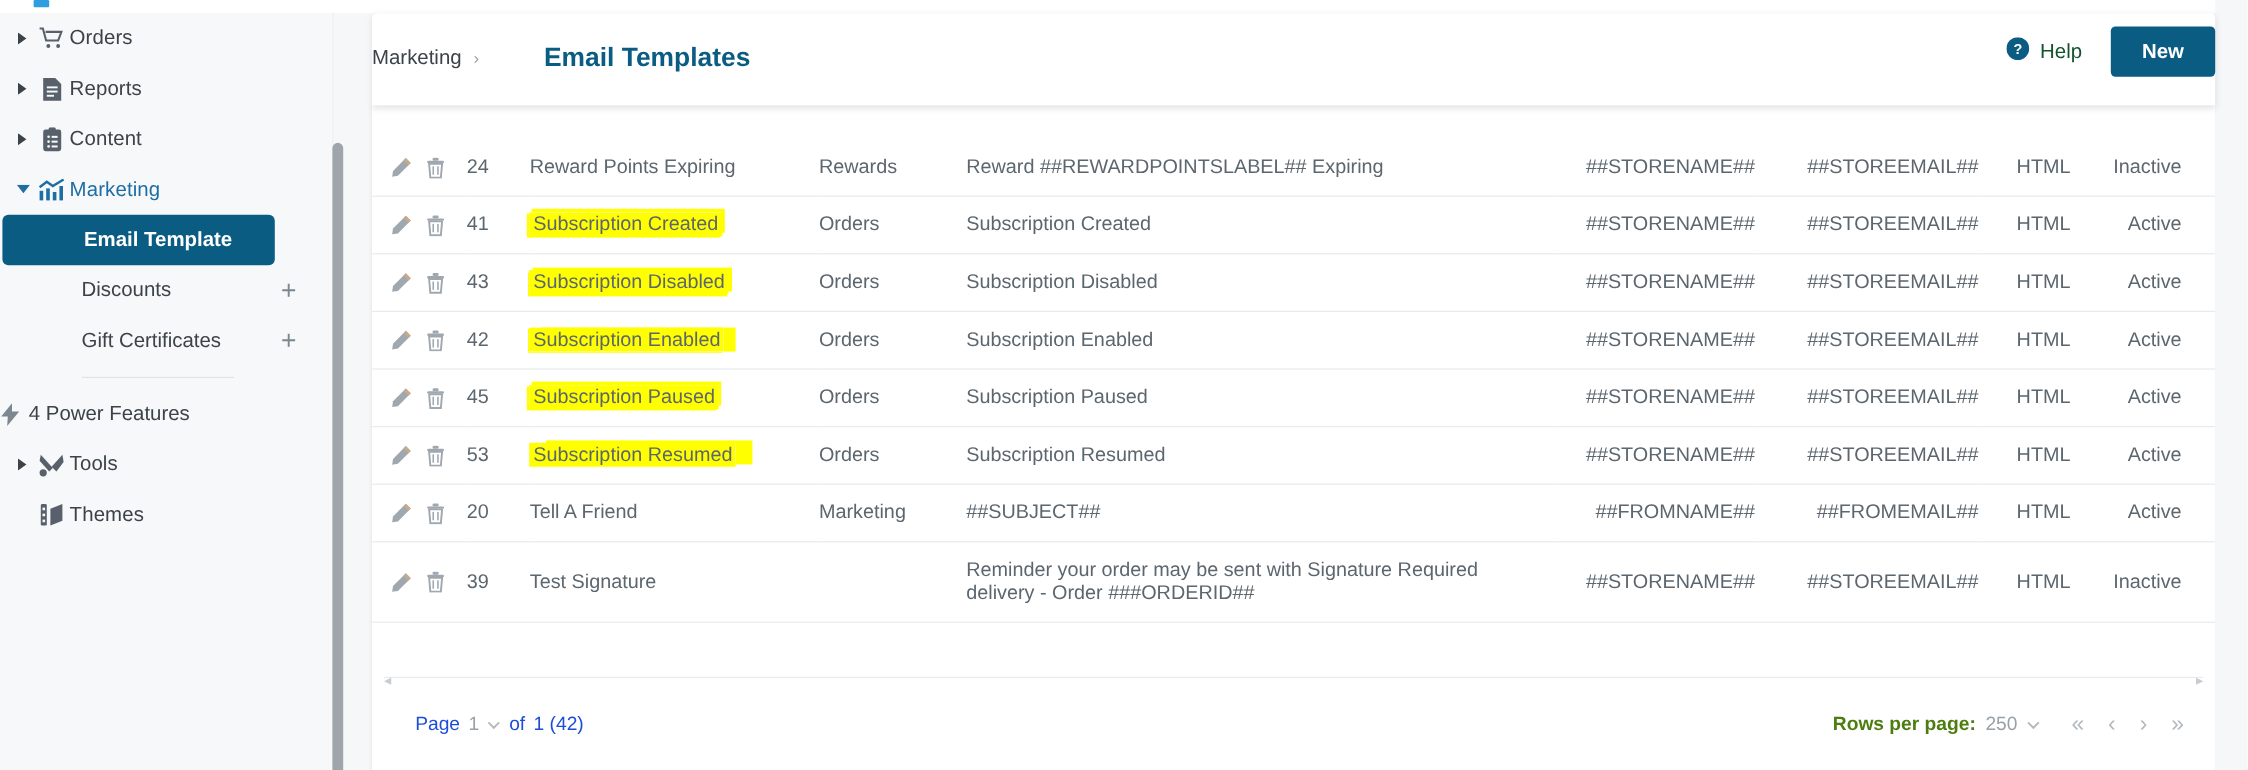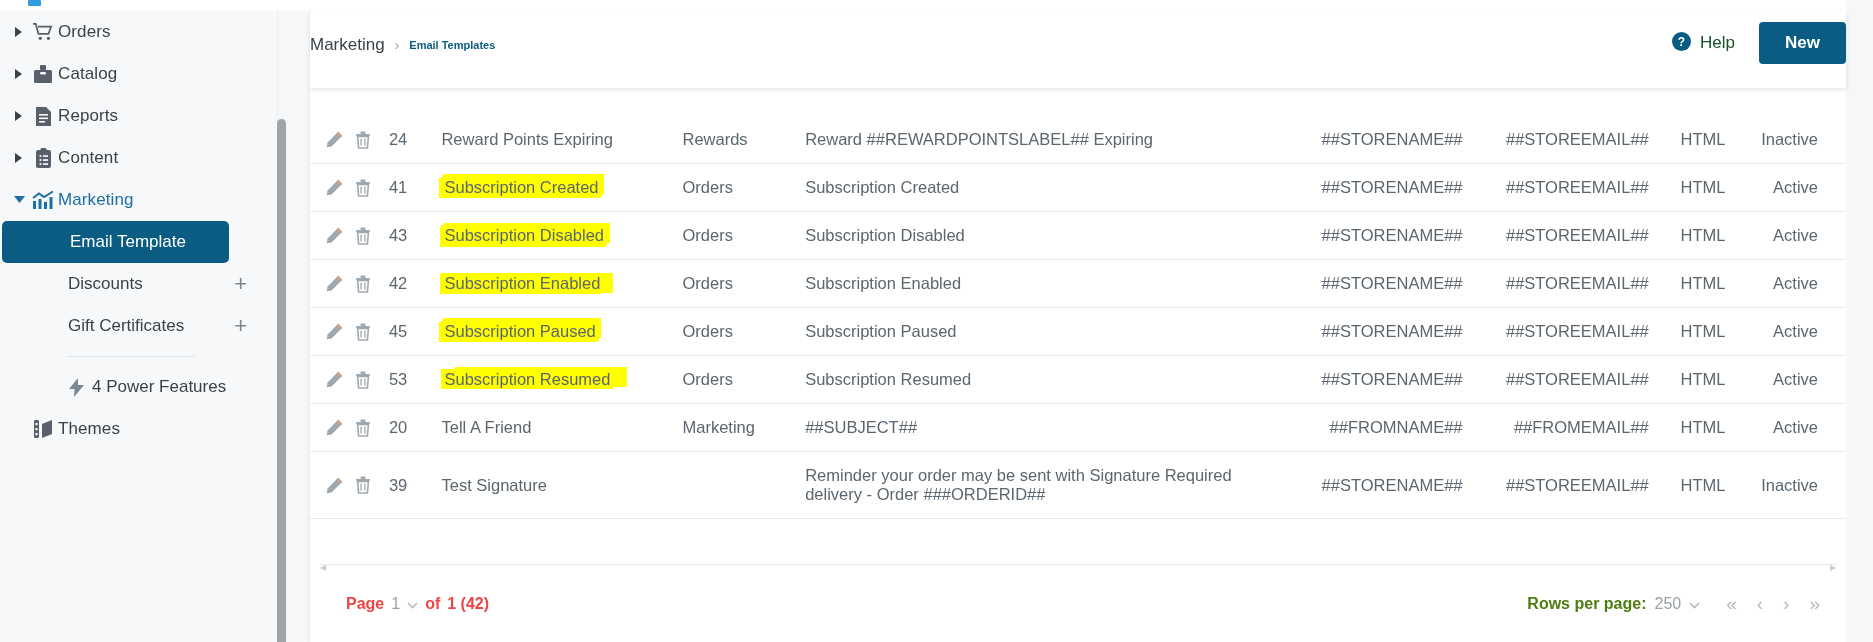--- a/index.html
+++ b/index.html
@@ -44,29 +44,29 @@
   }
   .nav-item.open .nav-label { color: #1c6ea4; }
   .nav-item.open .nav-icon { color: #1c6ea4; }
 
   .sub-item {
     position: relative; display: flex; align-items: center; justify-content: space-between;
     height: 42px; margin: 0 14px 0 0; padding: 0 16px 0 68px; cursor: pointer;
     font-size: 17px; color: #3c4348; border-radius: 5px;
   }
   .sub-item.active {
-    background: #0a5c82; color: #ffffff; font-weight: 400;
+    background: #0a5c82; color: #ffffff; font-weight: 700;
     margin-left: 2px; margin-right: 48px;
   }
   .plus { color: #7c8790; font-size: 22px; line-height: 1; font-weight: 400; }
   .sub-divider {
     height: 1px; background: #dfe3e6; margin: 9px 82px 9px 68px;
   }
   .power-row {
-    display: flex; align-items: center; height: 42px; padding-left: 68px; cursor: pointer;
+    display: flex; align-items: center; height: 42px; cursor: pointer;
   }
   .bolt { color: #7c8790; margin-right: 7px; display:flex; }
   .power-label { font-size: 17px; color: #3c4348; }
 
   
   .sb-scroll {
     position: absolute; left: 277px; top: 108px; width: 9px; height: 534px;
     background: #9ea5ab; border-radius: 5px;
   }
 
@@ -77,21 +77,21 @@
     border-radius: 4px 4px 0 0;
     box-shadow: 0 2px 5px rgba(0,0,0,.10);
     z-index: 5;
   }
   .crumbs {
     position: absolute; left: 310px; top: 35px; display: flex; align-items: center; gap: 10px;
     z-index: 6;
   }
   .crumb { font-size: 17px; color: #3c4348; cursor: pointer; }
   .crumb-sep { font-size: 14px; color: #9aa2a9; }
-  .crumb-current { font-size: 11px; color: #0a5c82; font-weight: 700; cursor: pointer; }
+  .crumb-current { font-size: 22px; color: #0a5c82; font-weight: 700; cursor: pointer; margin-left: 44px; }
 
   .hdr-right {
     position: absolute; right: 27px; top: 22px; display: flex; align-items: center; gap: 24px;
     z-index: 6;
   }
   .help-link { display: flex; align-items: center; gap: 9px; cursor: pointer; }
   .help-text { font-size: 17px; color: #14532d; }
   .btn-new {
     background: #0a5c82; color: #ffffff; font-size: 17px; font-weight: 700;
     padding: 11px 26px; border: none; border-radius: 4px; cursor: pointer;
@@ -133,21 +133,21 @@
     position: absolute; left: 10px; right: 10px; bottom: 77px; height: 1px; background: #e8eaec;
   }
   .fchev-l { position: absolute; left: 10px; bottom: 68px; color: #c6ccd1; font-size: 12px; }
   .fchev-r { position: absolute; right: 10px; bottom: 68px; color: #c6ccd1; font-size: 12px; }
   .tfoot {
     position: absolute; left: 0; right: 0; bottom: 0; height: 77px;
     display: flex; align-items: center; justify-content: space-between;
     padding: 0 26px 0 36px;
   }
   .pg-left { display: flex; align-items: center; gap: 7px; font-size: 16px; color: #9aa2a9; }
-  .pg-left .bold { font-weight: 700; color: #ef4444; }
+  .pg-left .bold { font-weight: 400; color: #1d4ed8; }
   .pg-right { display: flex; align-items: center; gap: 26px; }
   .rpp { display: flex; align-items: center; gap: 8px; font-size: 16px; color: #9aa2a9; }
   .rpp .bold { font-weight: 700; color: #4d7c0f; }
   .pagers { display: flex; align-items: center; gap: 20px; color: #b3bac0; font-size: 19px; }
   .pagers span { cursor: pointer; }
 
   
   .gutter {
     position: absolute; left: 1846px; top: 0; width: 27px; height: 642px; background: #f6f7f9;
   }
@@ -172,35 +172,20 @@
       <span class="nav-icon">
         <svg width="22" height="20" viewBox="0 0 24 22" fill="none" stroke="#57606b" stroke-width="1.9">
           <path d="M1 2 h3 l3 11 h11 l3 -8 H6.5"></path>
             <circle cx="9" cy="18" r="1.8" fill="#57606b" stroke="none"></circle>
             <circle cx="18" cy="18" r="1.8" fill="#57606b" stroke="none"></circle>
         </svg>
       </span>
       <span class="nav-label">Orders</span>
     </div>
 
-    <div class="nav-item">
-      <span class="caret">
-        <svg width="8" height="10" viewBox="0 0 8 10">
-            <path d="M0 0 L7 5 L0 10 Z" fill="#3c4348"></path>
-          </svg>
-      </span>
-      <span class="nav-icon">
-        <svg width="20" height="20" viewBox="0 0 20 20">
-          <rect x="1" y="6" width="18" height="13" rx="1.5" fill="#57606b"></rect>
-          <rect x="7" y="1" width="6" height="5" rx="1" fill="#57606b"></rect>
-          <rect x="7" y="8" width="6" height="2.4" rx="1.2" fill="#f7f8f9"></rect>
-        </svg>
-      </span>
-      <span class="nav-label">Catalog</span>
-    </div>
 
     <div class="nav-item">
       <span class="caret">
         <svg width="8" height="10" viewBox="0 0 8 10">
             <path d="M0 0 L7 5 L0 10 Z" fill="#3c4348"></path>
           </svg>
       </span>
       <span class="nav-icon">
         <svg width="17" height="21" viewBox="0 0 17 21">
           <path d="M1 1 h10 l5 5 v14 H1 Z" fill="#57606b"></path>
@@ -267,20 +252,35 @@
 
     <div class="power-row">
       <span class="bolt">
         <svg width="17" height="19" viewBox="0 0 17 19">
             <path d="M10 0 L1 11 h5.5 L6 19 L16 7 h-6 Z" fill="#7c8790"></path>
           </svg>
       </span>
       <span class="power-label">4 Power Features</span>
     </div>
 
+    <div class="nav-item">
+      <span class="caret">
+        <svg width="8" height="10" viewBox="0 0 8 10">
+            <path d="M0 0 L7 5 L0 10 Z" fill="#3c4348"></path>
+          </svg>
+      </span>
+      <span class="nav-icon">
+        <svg width="22" height="21" viewBox="0 0 22 21">
+          <path d="M2 2 L12 13 L9 16 L1 7 Z" fill="#57606b"></path>
+          <path d="M20 2 L11 12 L15 16 L21 8 Z" fill="#57606b"></path>
+          <circle cx="4" cy="17" r="3" fill="#57606b"></circle>
+        </svg>
+      </span>
+      <span class="nav-label">Tools</span>
+    </div>
 
     <div class="nav-item">
       <span class="caret"></span>
       <span class="nav-icon">
         <svg width="21" height="20" viewBox="0 0 21 20">
           <rect x="1" y="1" width="5" height="18" rx="1.2" fill="#57606b"></rect>
           <rect x="2.4" y="4" width="2.2" height="2.2" fill="#f7f8f9"></rect>
           <rect x="2.4" y="9" width="2.2" height="2.2" fill="#f7f8f9"></rect>
           <rect x="2.4" y="14" width="2.2" height="2.2" fill="#f7f8f9"></rect>
           <path d="M9 19 L9 5 L19 1 L19 15 Z" fill="#57606b"></path>

